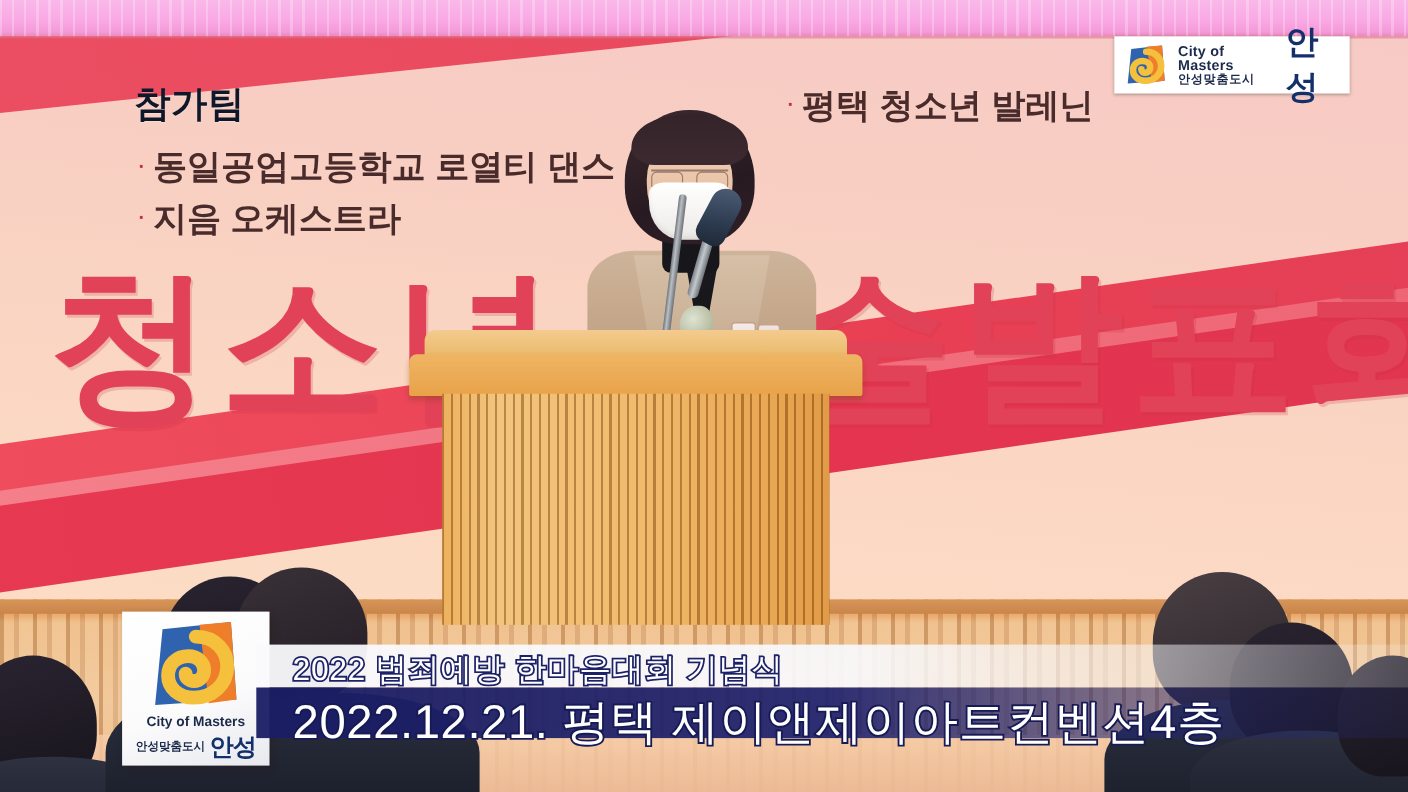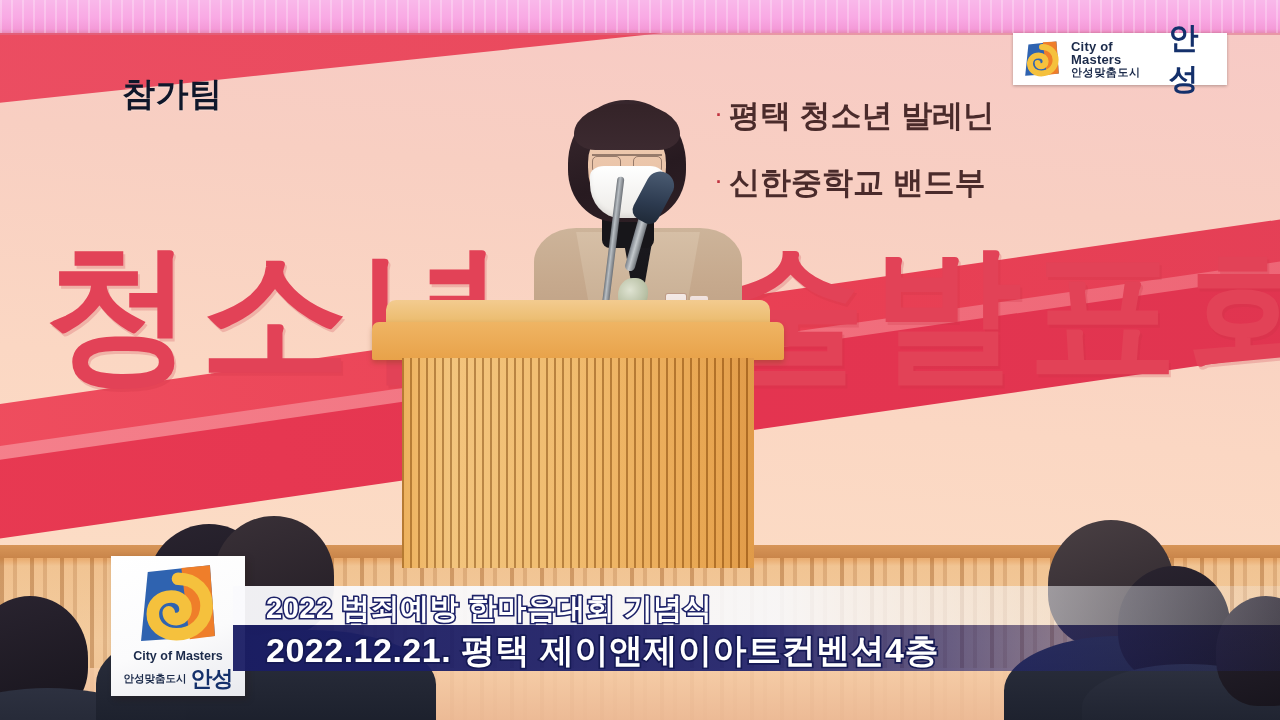--- a/index.html
+++ b/index.html
@@ -113,21 +113,21 @@
     white-space: nowrap;
   }
   .list-left { left: 126px; top: 128px; }
   .list-right { left: 716px; top: 72px; }
   .list-col .bullet {
     color: #c0323f;
     font-size: 18px;
     vertical-align: 5px;
     margin-right: 7px;
   }
-  .list-col .row { display: block; margin-top: 20px; }
+  .list-col .row { display: block; }
 
   .giant-title {
     position: absolute;
     left: 44px; top: 238px;
     font-size: 150px;
     font-weight: 900;
     color: #e24257;
     letter-spacing: 6px;
     line-height: 1;
     white-space: nowrap;
@@ -326,35 +326,35 @@
   .lt-line2 {
     position: absolute; left: 233px; top: 625px; width: 1047px; height: 46px;
     background: linear-gradient(90deg,
       rgba(26,29,100,.95) 0%,
       rgba(29,33,110,.92) 50%,
       rgba(34,38,118,.55) 76%,
       rgba(38,42,122,.18) 100%);
   }
   .lt-text {
     position: absolute;
-    font-weight: 700;
+    font-weight: 400;
     color: #ffffff;
     white-space: nowrap;
   }
   .lt-text-1 {
     left: 266px; top: 589px;
     font-size: 29px;
     color: #ffffff;
     -webkit-text-stroke: 3.2px #1d2268;
     paint-order: stroke fill;
     letter-spacing: .5px;
   }
   .lt-text-2 {
     left: 266px; top: 628px;
-    font-size: 34px;
+    font-size: 43px;
     color: #ffffff;
     -webkit-text-stroke: 3.4px #161a55;
     paint-order: stroke fill;
     letter-spacing: .5px;
   }
 </style>
 </head>
 <body>
 
 <div id="stage">
@@ -365,27 +365,32 @@
     <div class="swoosh swoosh-c"></div>
     <div class="swoosh swoosh-b"></div>
   </div>
 
   <div class="ceiling-strip"></div>
 
   <div class="giant-title">청소년 예술발표회</div>
 
   <div class="wall-text heading-participants">참가팀</div>
 
+  <div class="list-col list-left">
+    <span class="row">
+      <span class="bullet">·</span><span>동일공업고등학교 로열티 댄스</span>
+    </span>
+    <span class="row">
+      <span class="bullet">·</span><span>지음 오케스트라</span>
+    </span>
+  </div>
 
   <div class="list-col list-right">
     <span class="row">
       <span class="bullet">·</span><span>평택 청소년 발레닌</span>
-    </span>
-    <span class="row">
-      <span class="bullet">·</span><span>신한중학교 밴드부</span>
     </span>
   </div>
 
   <div class="wainscot">
     <div class="wainscot-top"></div>
     <div class="floor"></div>
   </div>
 
   <div class="speaker">
     <div class="sp-body"></div>

